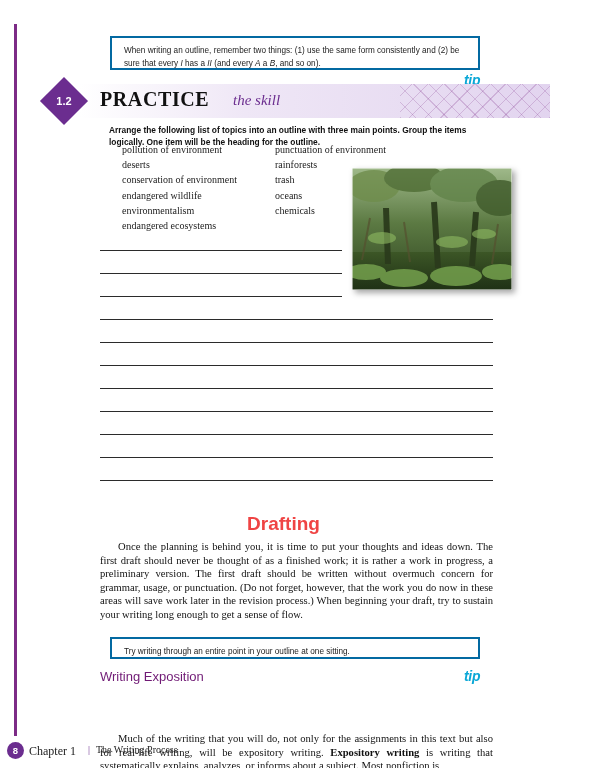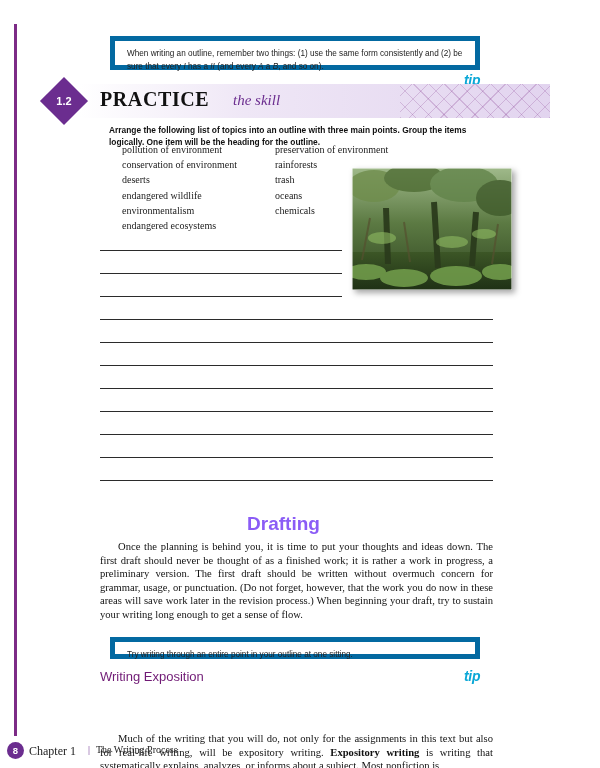--- a/index.html
+++ b/index.html
@@ -27,21 +27,21 @@
     left: 14px;
     top: 24px;
     width: 3px;
     height: 712px;
     background: #7c2b86;
   }
 
   
   .tip-box {
     position: absolute;
-    border: 5px solid #0369a1;
+    border: 2px solid #0369a1;
     background: #ffffff;
     box-sizing: border-box;
   }
   .tip-box .tip-text {
     font-family: "Liberation Sans", sans-serif;
     font-size: 8.2px;
     line-height: 12.5px;
     color: #222;
     padding: 7px 12px 6px 12px;
   }
@@ -172,21 +172,21 @@
   
   .drafting-head {
     position: absolute;
     left: 0;
     top: 513px;
     width: 567px;
     text-align: center;
     font-family: "Liberation Sans", sans-serif;
     font-weight: bold;
     font-size: 19px;
-    color: #8b5cf6;
+    color: #ef4444;
   }
 
   
   .body-par {
     position: absolute;
     font-family: "Liberation Serif", serif;
     font-size: 10.6px;
     line-height: 13.6px;
     text-align: justify;
     color: #111;
@@ -265,28 +265,28 @@
   </div>
   <div class="diamond"></div>
   <div class="diamond-label">1.2</div>
   <div class="practice-title">PRACTICE</div>
   <div class="practice-sub">the skill</div>
 
   <div class="instructions">Arrange the following list of topics into an outline with three main points. Group the items logically. One item will be the heading for the outline.</div>
 
   <div class="wordcol" id="wordcol-1">
     <div>pollution of environment</div>
+    <div>deserts</div>
     <div>conservation of environment</div>
-    <div>deserts</div>
     <div>endangered wildlife</div>
     <div>environmentalism</div>
     <div>endangered ecosystems</div>
   </div>
   <div class="wordcol" id="wordcol-2">
-    <div>preservation of environment</div>
+    <div>punctuation of environment</div>
     <div>rainforests</div>
     <div>trash</div>
     <div>oceans</div>
     <div>chemicals</div>
   </div>
 
   <div class="photo">
     <svg width="160" height="122" viewBox="0 0 160 122">
       <defs>
         <linearGradient id="sky" x1="0" y1="0" x2="0" y2="1">

